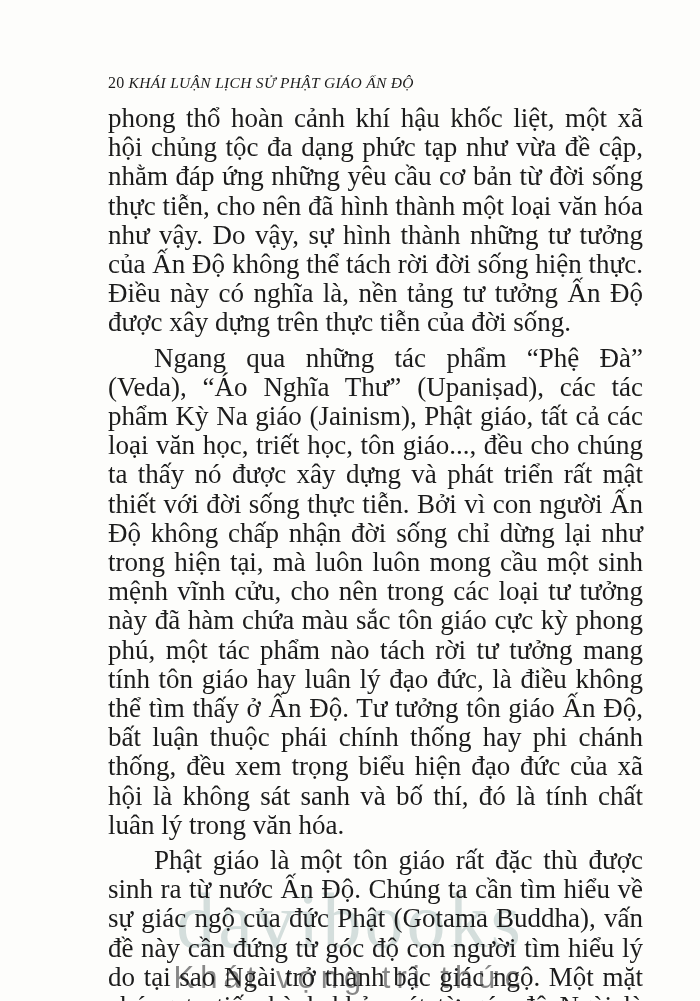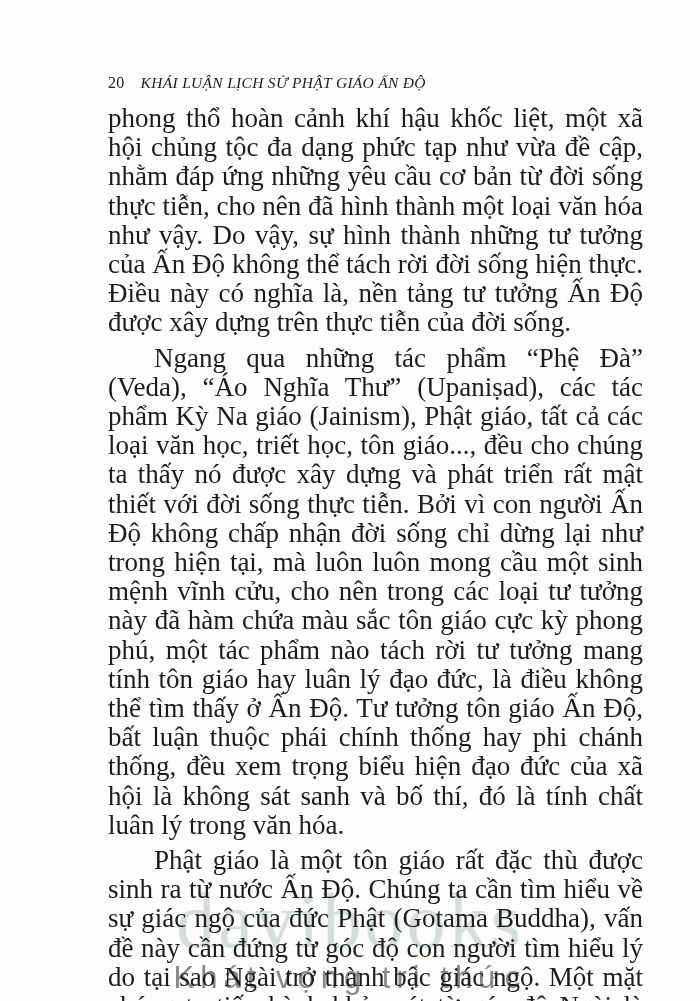--- a/index.html
+++ b/index.html
@@ -17,21 +17,21 @@
     color: #1c1c1c;
     overflow: hidden;
   }
   .page-header {
     position: absolute;
     top: 54px;
     left: 108px;
     right: 60px;
     display: flex;
     align-items: baseline;
-    gap: 16px;
+    gap: 4px;
     font-size: 15.5px;
     letter-spacing: 0.3px;
     white-space: nowrap;
   }
   .page-number {
     font-style: normal;
     font-size: 16px;
   }
   .page-title {
     font-style: italic;

